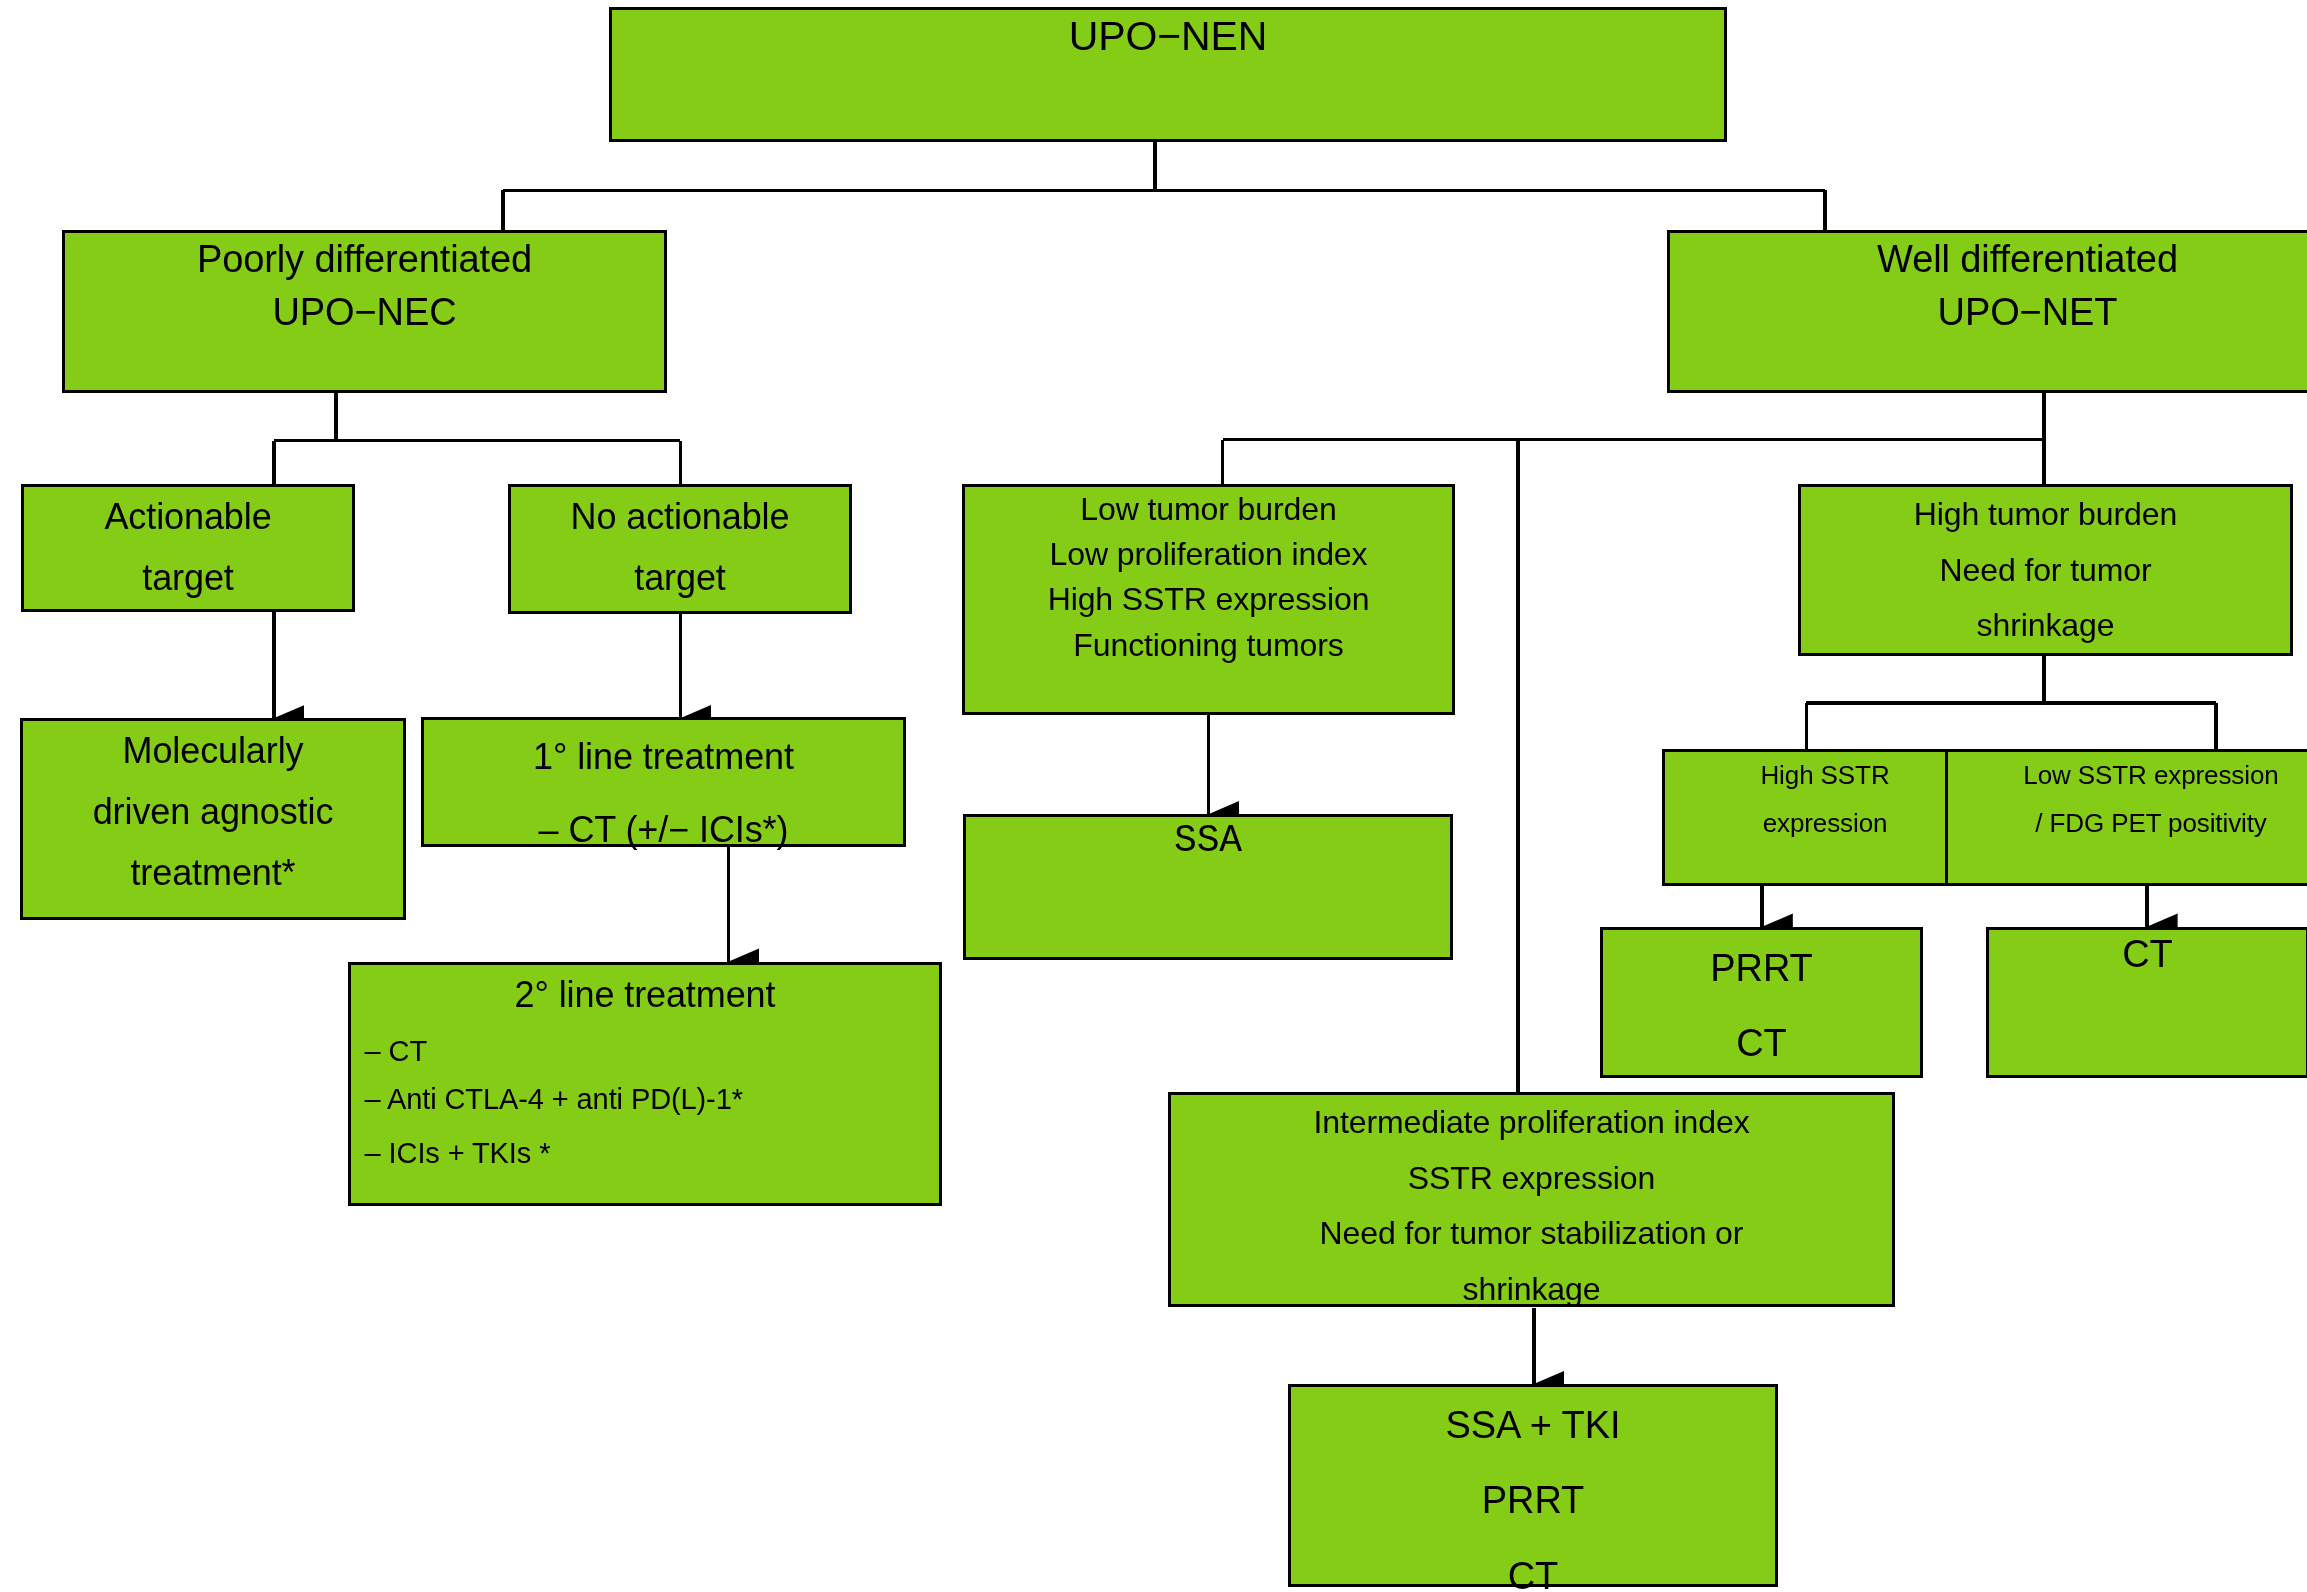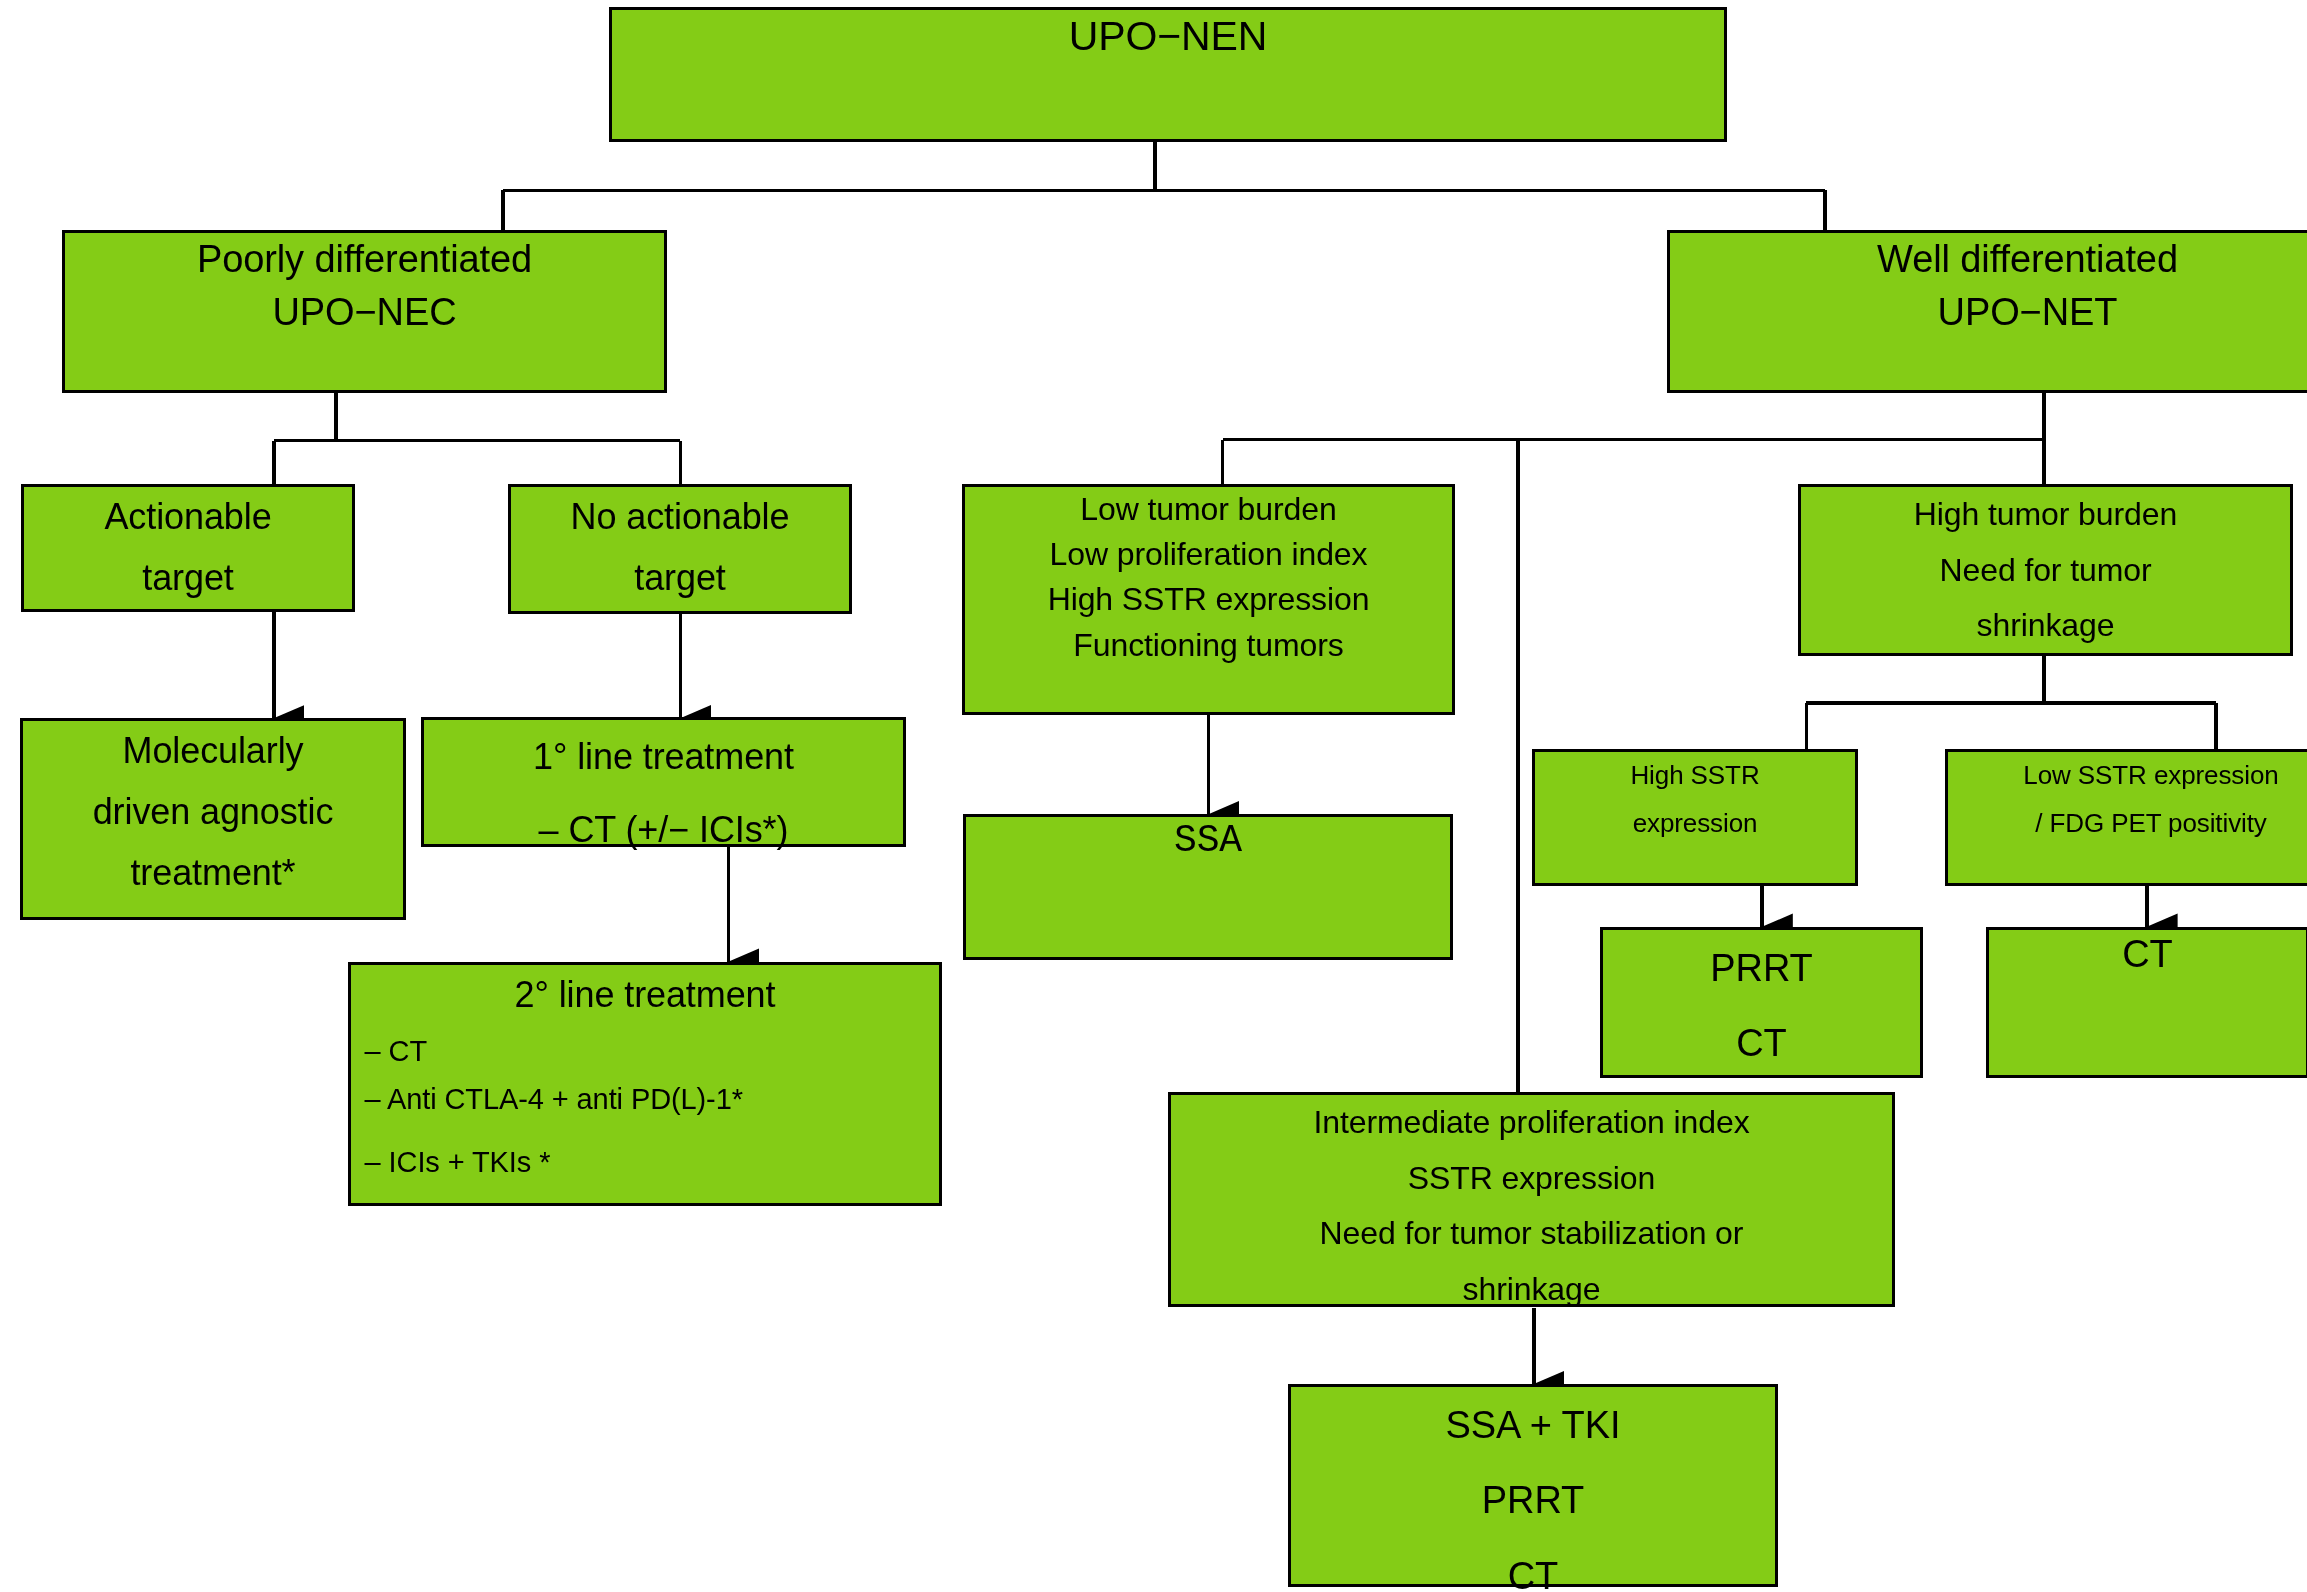--- a/index.html
+++ b/index.html
@@ -141,41 +141,41 @@
 
   <div class="node-box fs-treat gap-lg" style="left:421px; top:717px; width:485px; height:130px;">
     <span class="node-line">1° line treatment</span>
     <span class="node-line">– CT (+/− ICIs*)</span>
   </div>
 
   <div class="node-box align-left" style="left:348px; top:962px; width:594px; height:244px; padding:7.3px 0 9.4px 0;">
     <span class="node-line node-title fs-treat" style="margin-bottom:10.4px;">2° line treatment</span>
     <span class="node-line fs-bullet pad-left" style="margin:4.2px 0;">– CT</span>
     <span class="node-line fs-bullet pad-left" style="margin:7px 0;">– Anti CTLA-4 + anti PD(L)-1*</span>
-    <span class="node-line fs-bullet pad-left" style="margin:19px 0;">– ICIs + TKIs *</span>
+    <span class="node-line fs-bullet pad-left" style="margin:10px 0;">– ICIs + TKIs *</span>
   </div>
 
   <div class="node-box fs-criteria gap-sm" style="left:962px; top:484px; width:493px; height:231px;">
     <span class="node-line">Low tumor burden</span>
     <span class="node-line">Low proliferation index</span>
     <span class="node-line">High SSTR expression</span>
     <span class="node-line">Functioning tumors</span>
   </div>
 
   <div class="node-box fs-outcome" style="left:963px; top:814px; width:490px; height:146px;font-family:Liberation Mono, monospace;">
     <span class="node-line">SSA</span>
   </div>
 
   <div class="node-box fs-criteria gap-md" style="left:1798px; top:484px; width:495px; height:172px;">
     <span class="node-line">High tumor burden</span>
     <span class="node-line">Need for tumor</span>
     <span class="node-line">shrinkage</span>
   </div>
 
-  <div class="node-box fs-small gap-md" style="left:1532px; top:749px; width:326px; height:137px;">
+  <div class="node-box fs-small gap-md" style="left:1662px; top:749px; width:326px; height:137px;">
     <span class="node-line">High SSTR</span>
     <span class="node-line">expression</span>
   </div>
 
   <div class="node-box fs-small gap-md" style="left:1945px; top:749px; width:412px; height:137px;">
     <span class="node-line">Low SSTR expression</span>
     <span class="node-line">/ FDG PET  positivity</span>
   </div>
 
   <div class="node-box fs-outcome gap-lg" style="left:1600px; top:927px; width:323px; height:151px;">

